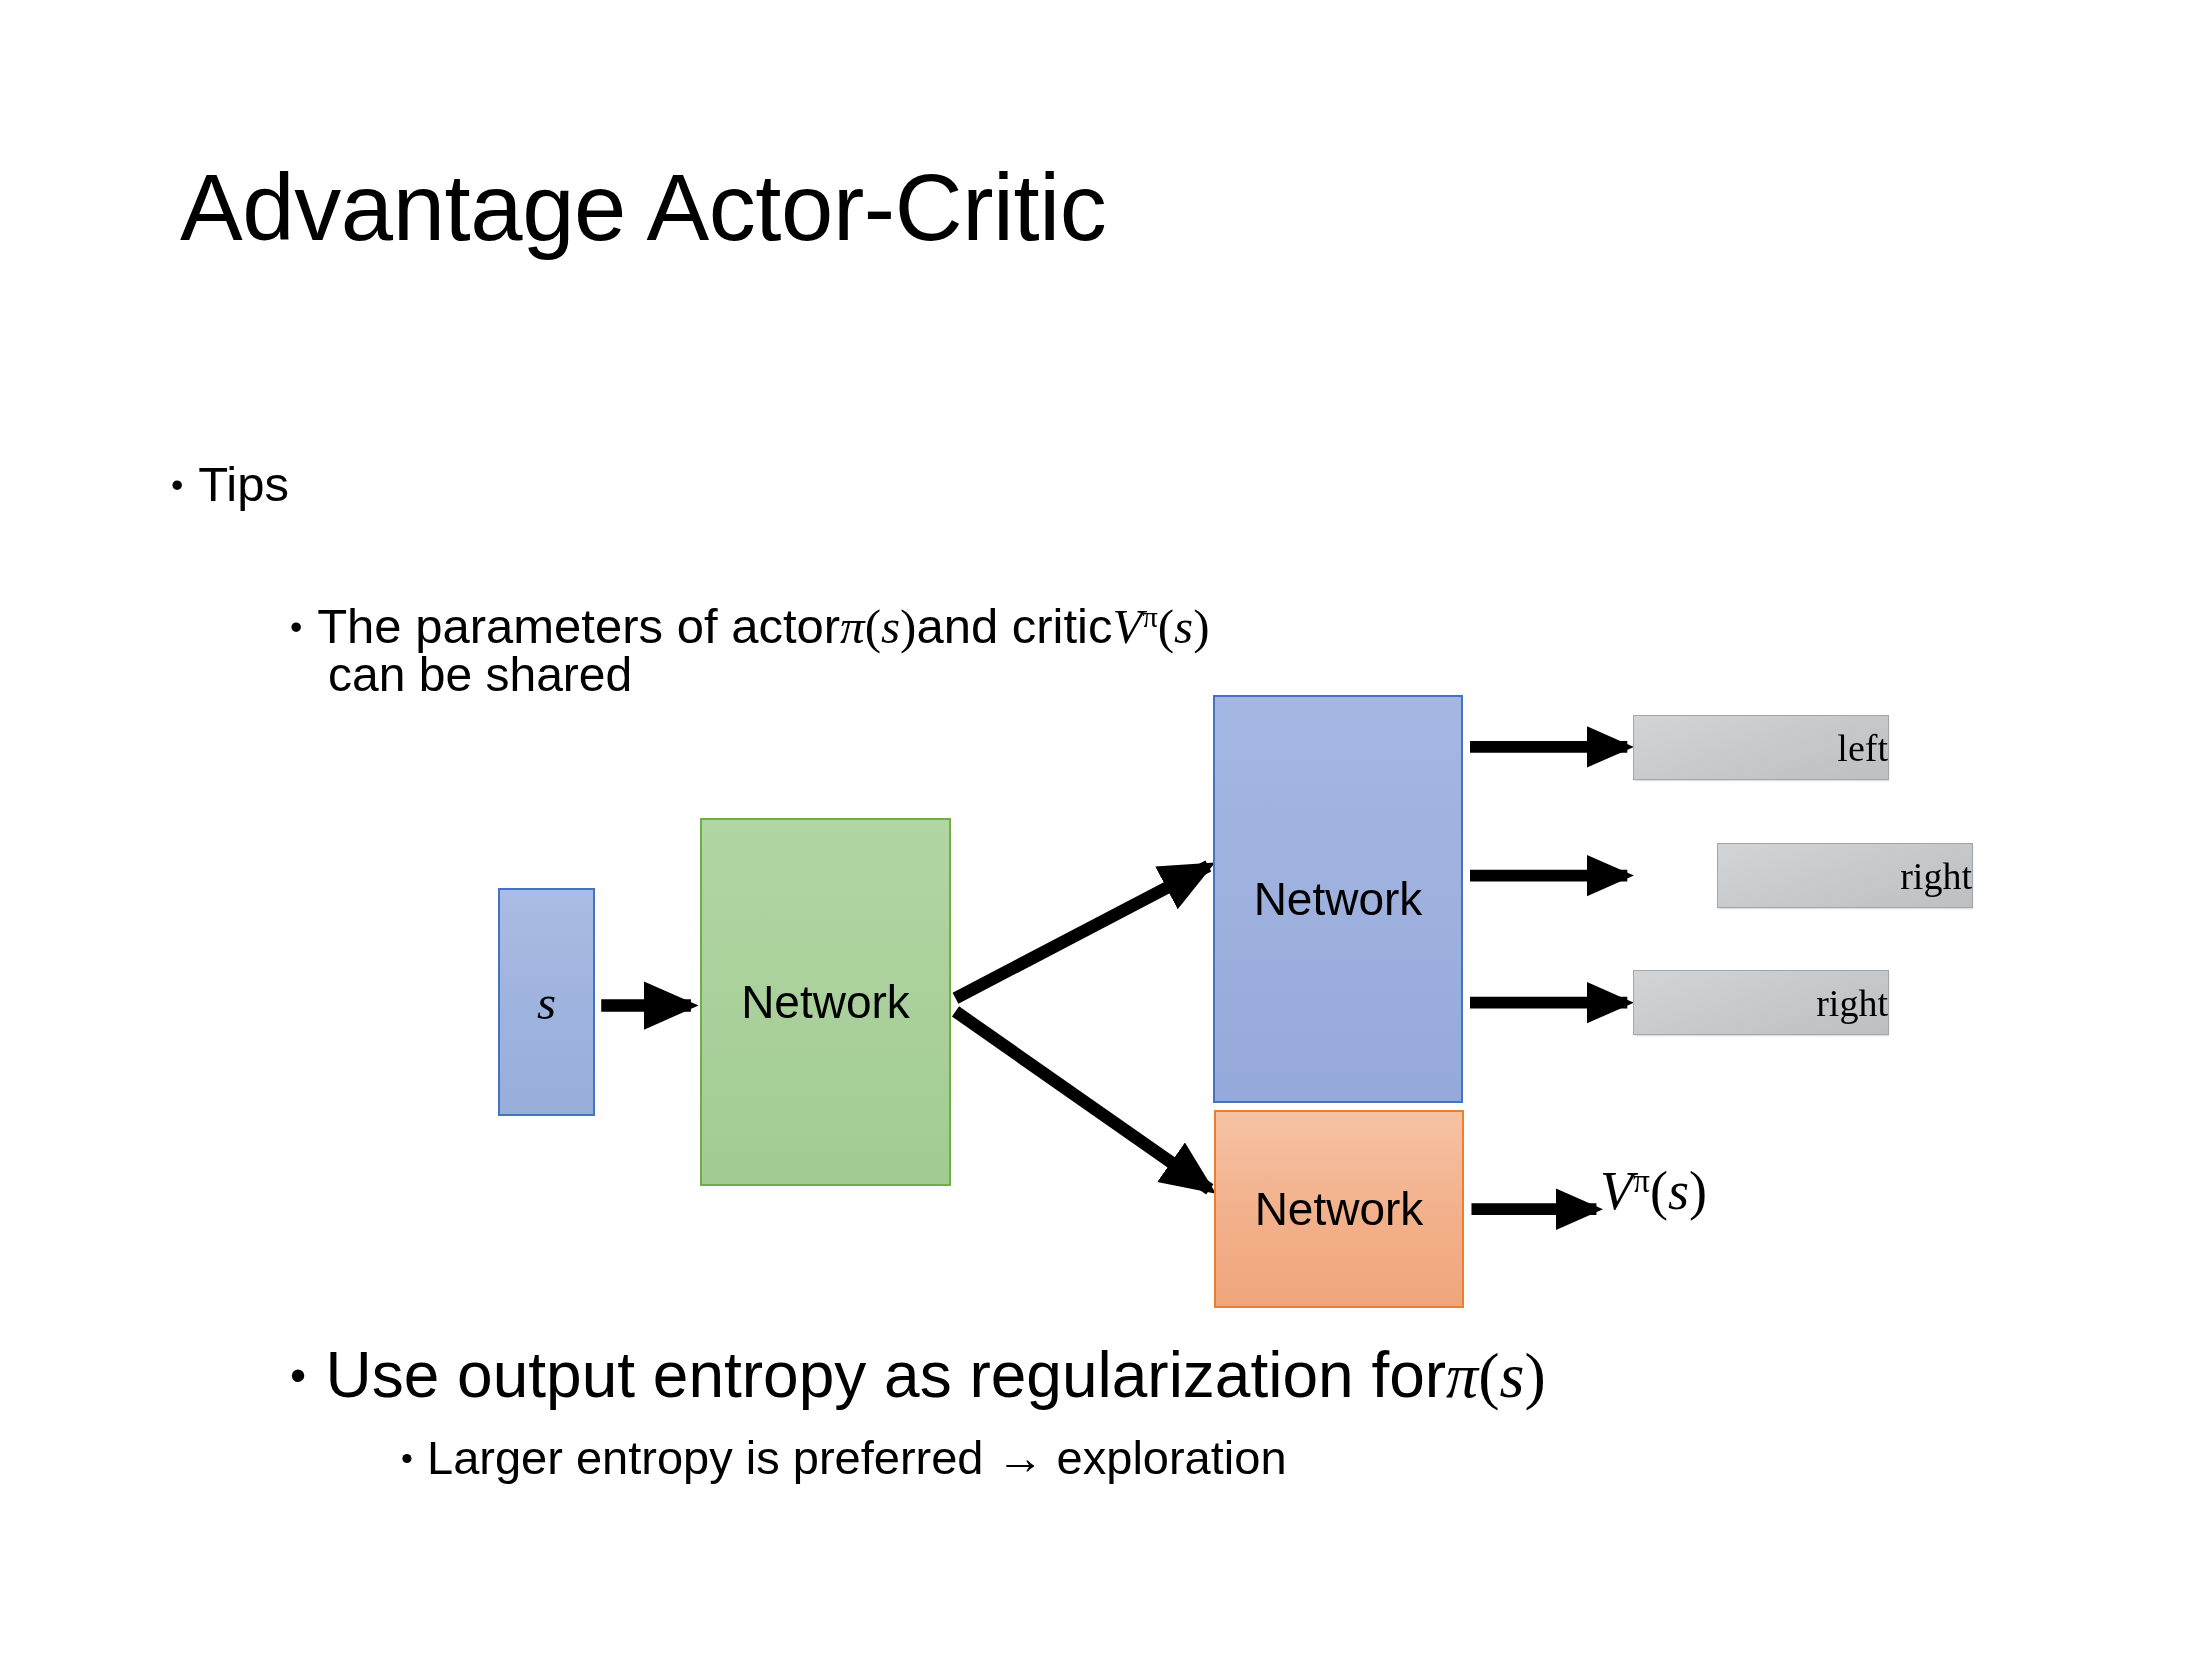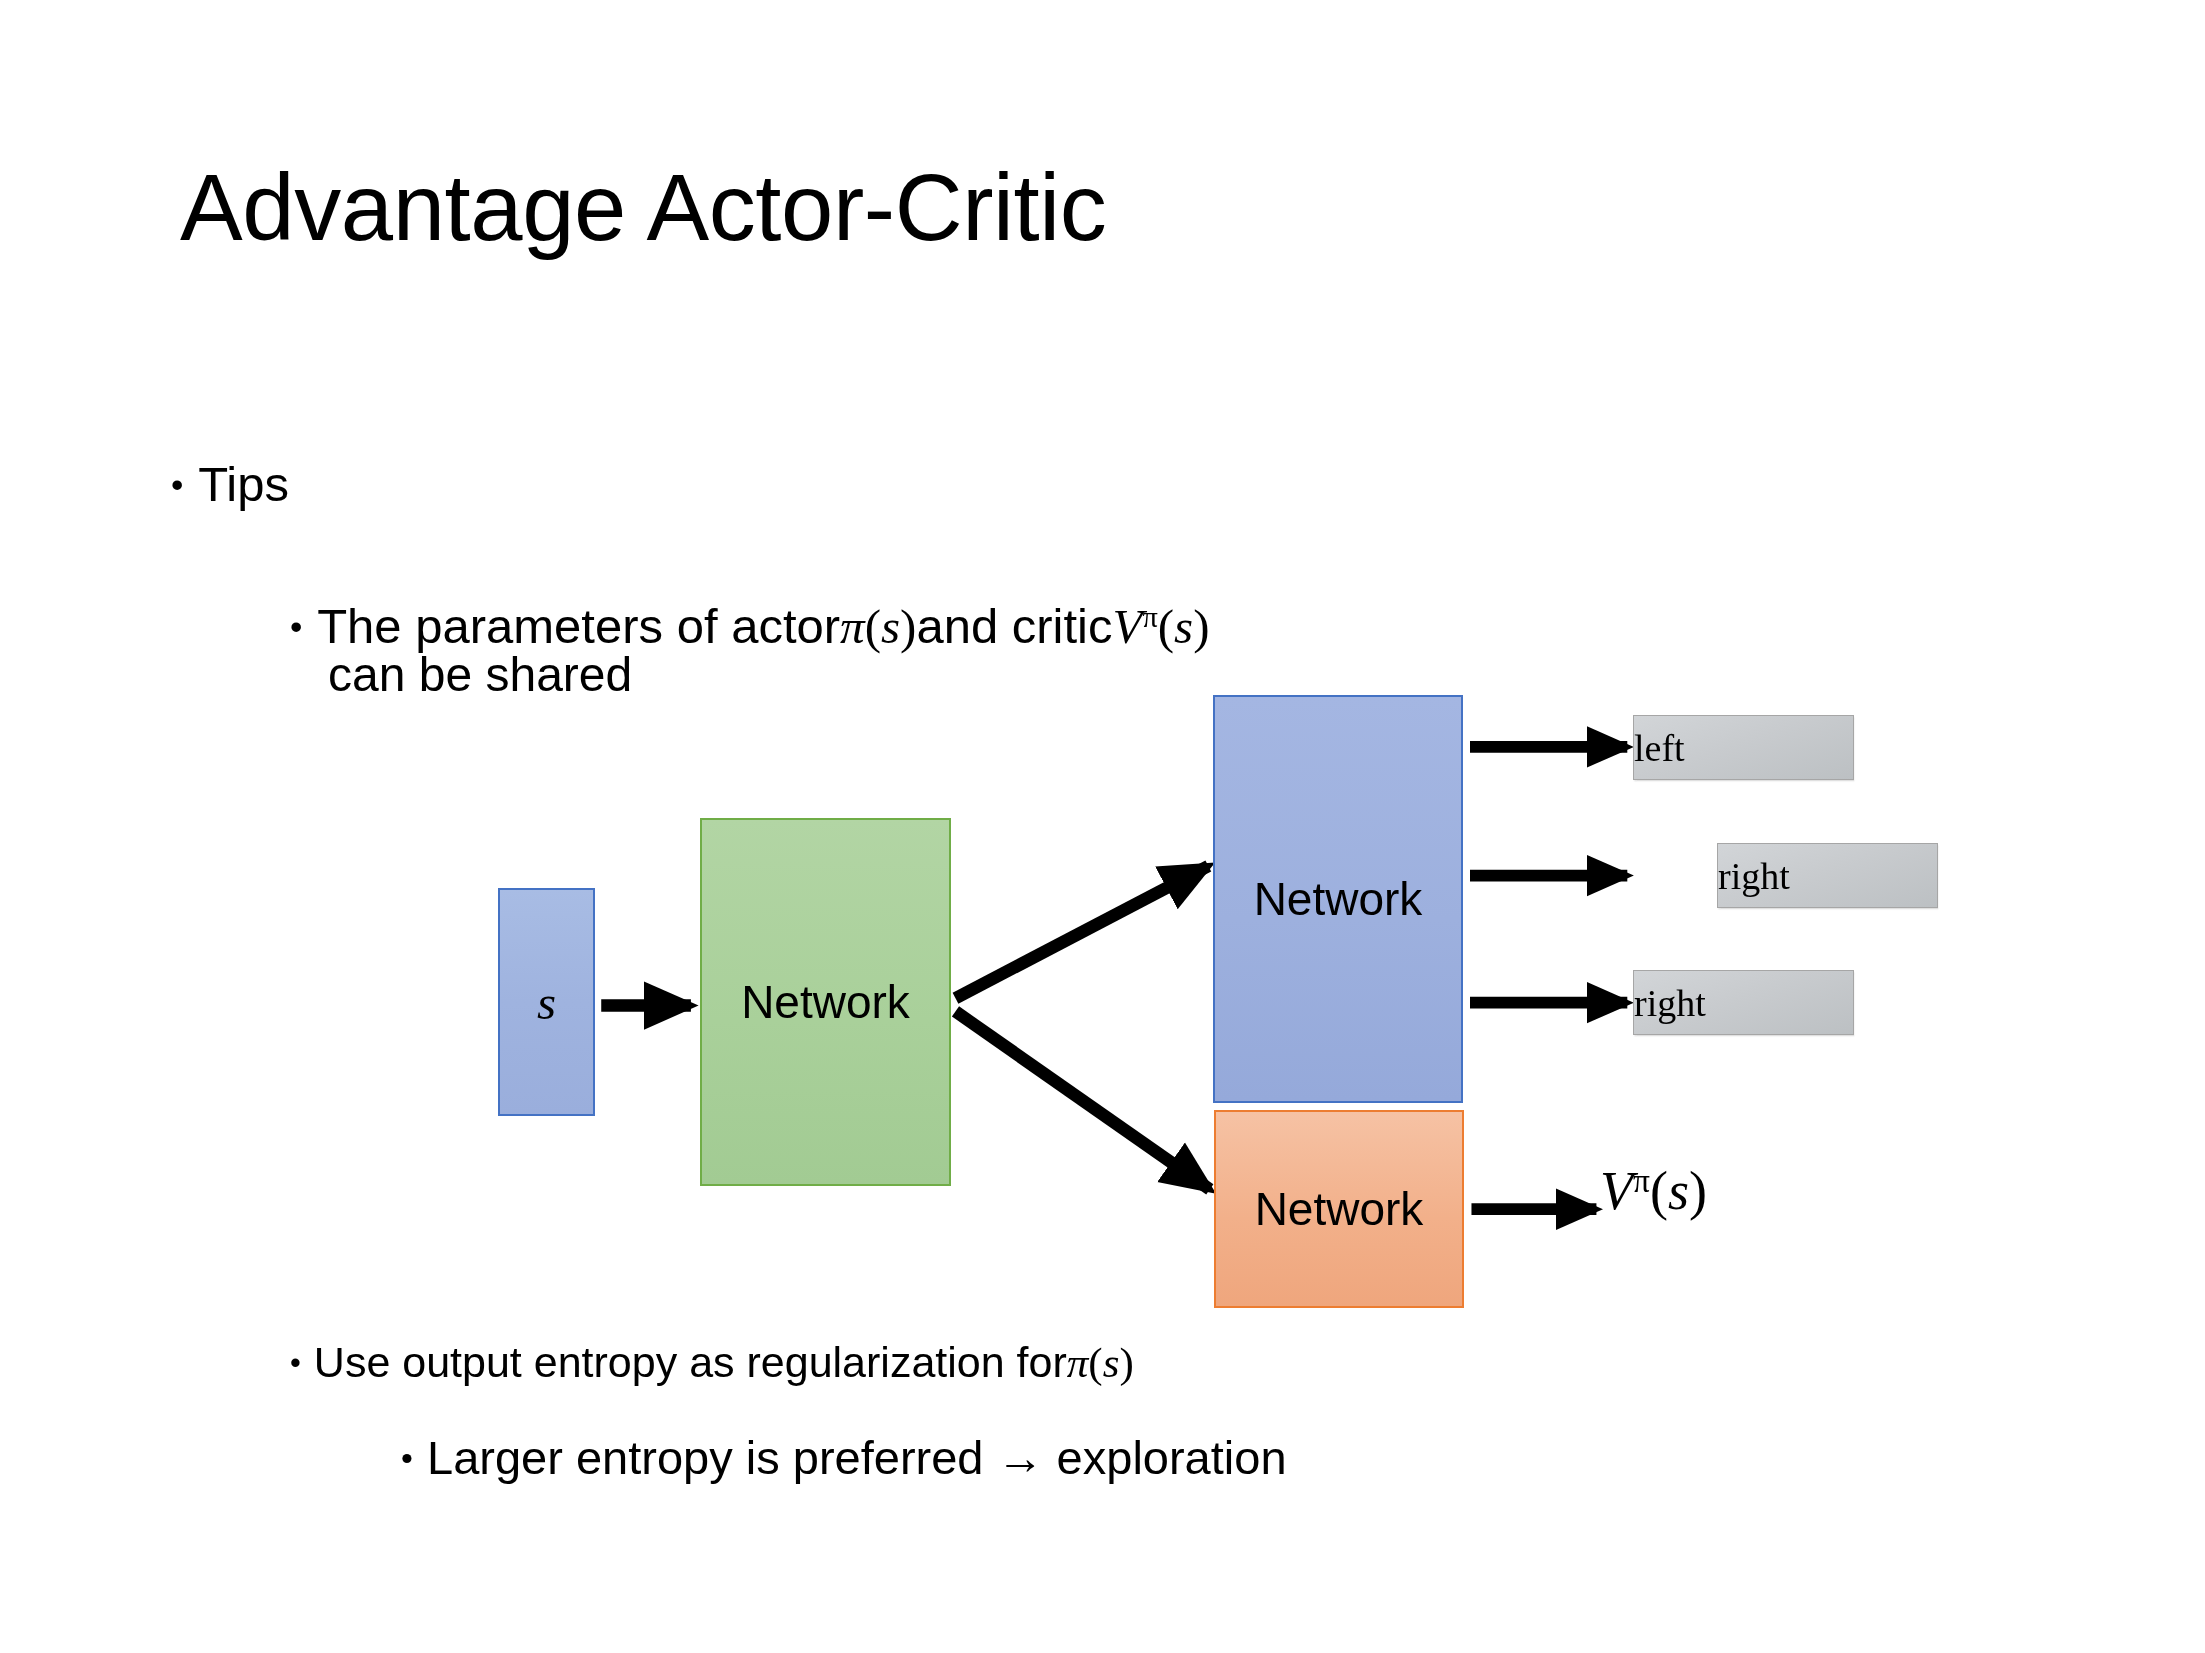--- a/index.html
+++ b/index.html
@@ -59,21 +59,21 @@
 
   #bullet-params-line2 {
     left: 328px;
     top: 647px;
     font-size: 48px;
   }
 
   #bullet-entropy {
     left: 290px;
     top: 1338px;
-    font-size: 43px;
+    font-size: 64px;
   }
 
   #bullet-larger {
     left: 401px;
     top: 1430px;
     font-size: 47px;
   }
 
   
   .mth {
@@ -156,28 +156,28 @@
     width: 250px;
     height: 198px;
     background: linear-gradient(180deg, #F6C2A4 0%, #F2B08A 55%, #EFA67D 100%);
     border: 2.2px solid #ED7D31;
   }
 
   
   .abox {
     position: absolute;
     box-sizing: border-box;
-    width: 221px;
+    width: 256px;
     height: 65px;
     background: linear-gradient(160deg, #D2D5D8 0%, #C8CBCE 45%, #BCC0C3 100%);
     border: 1.5px solid #A6A6A6;
     box-shadow: 0.7px 1.5px 1.5px rgba(0,0,0,0.12);
     display: flex;
     align-items: center;
-    justify-content: flex-start;
+    justify-content: flex-end;
   }
   .abox .lbl {
     font-family: "Liberation Serif", serif;
     font-size: 38px;
     color: #000000;
     line-height: 1;
   }
   #act-left  { left: 1633px; top: 715px; }
   #act-right { left: 1717px; top: 843px; }
   #act-fire  { left: 1633px; top: 970px; }

